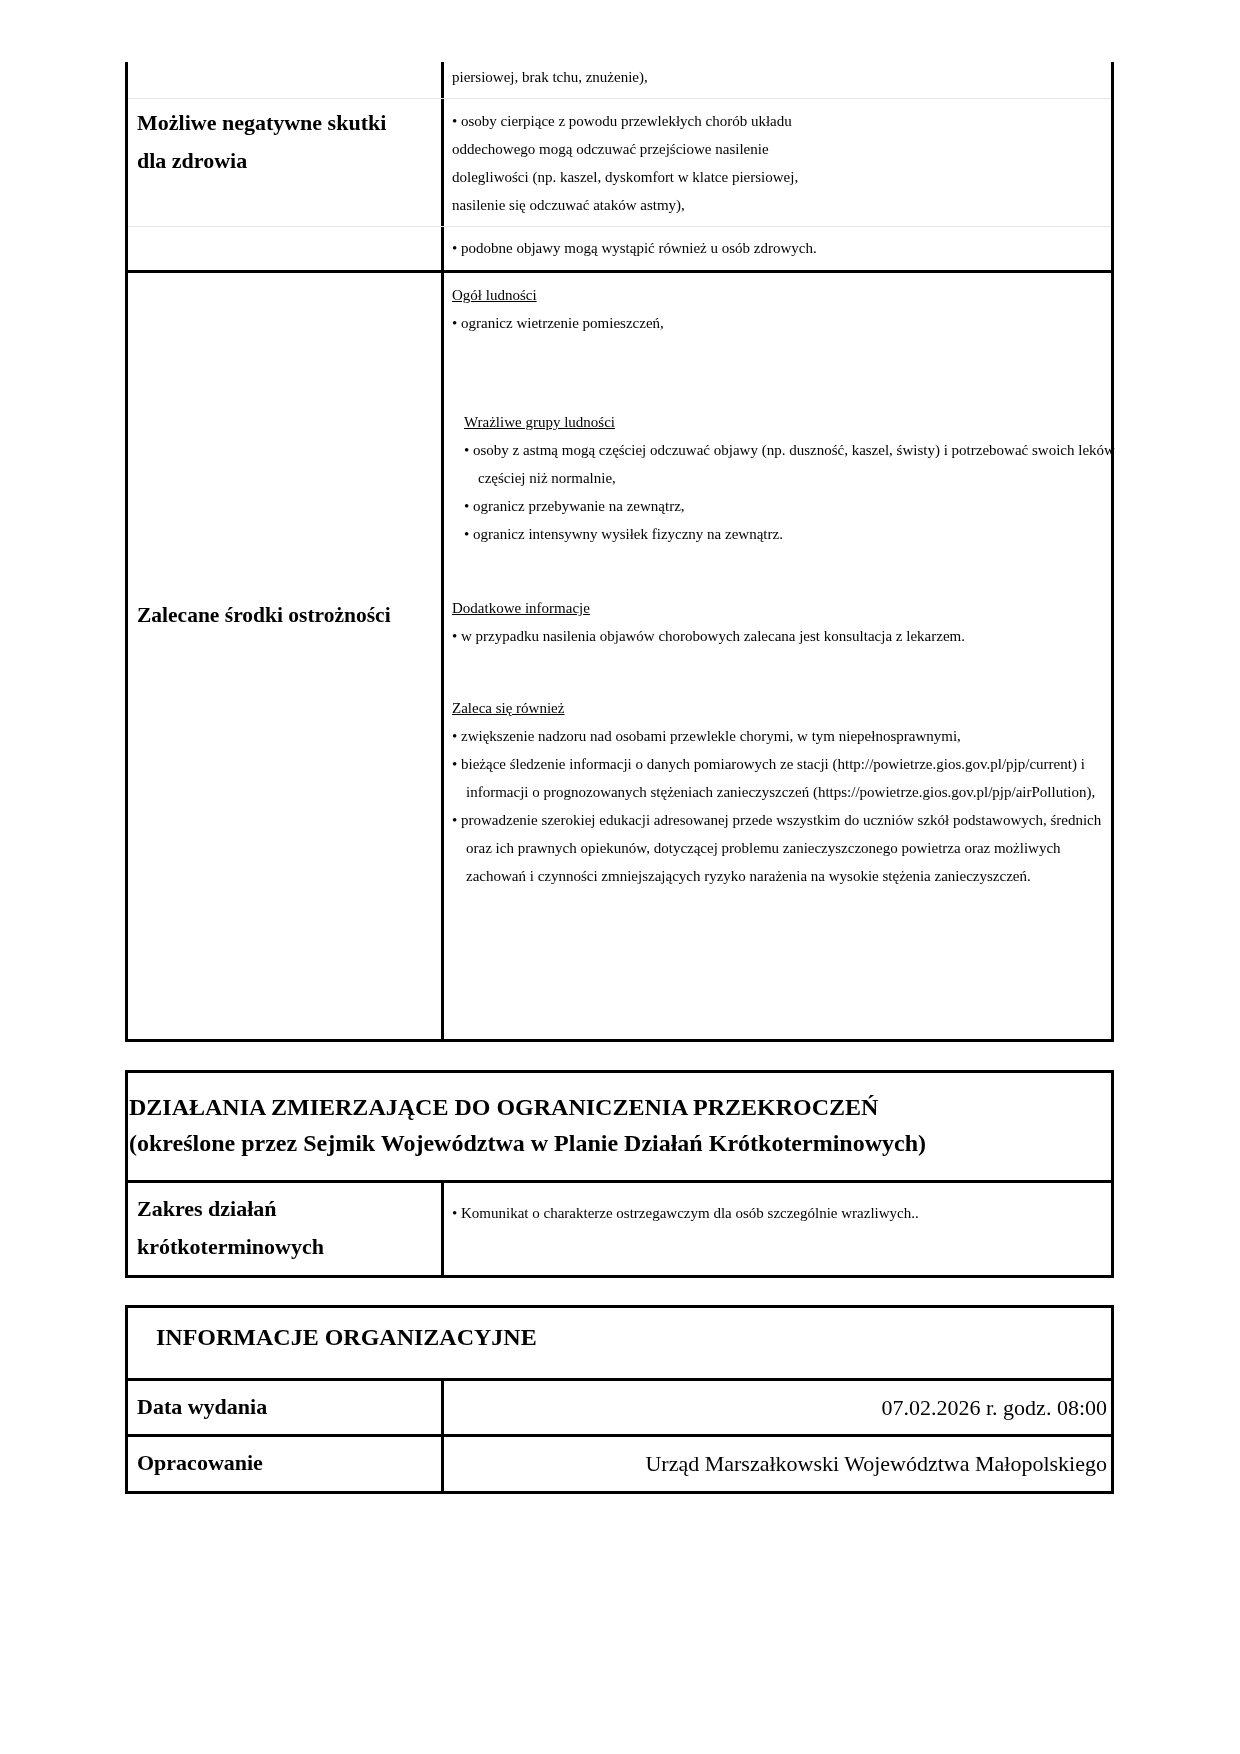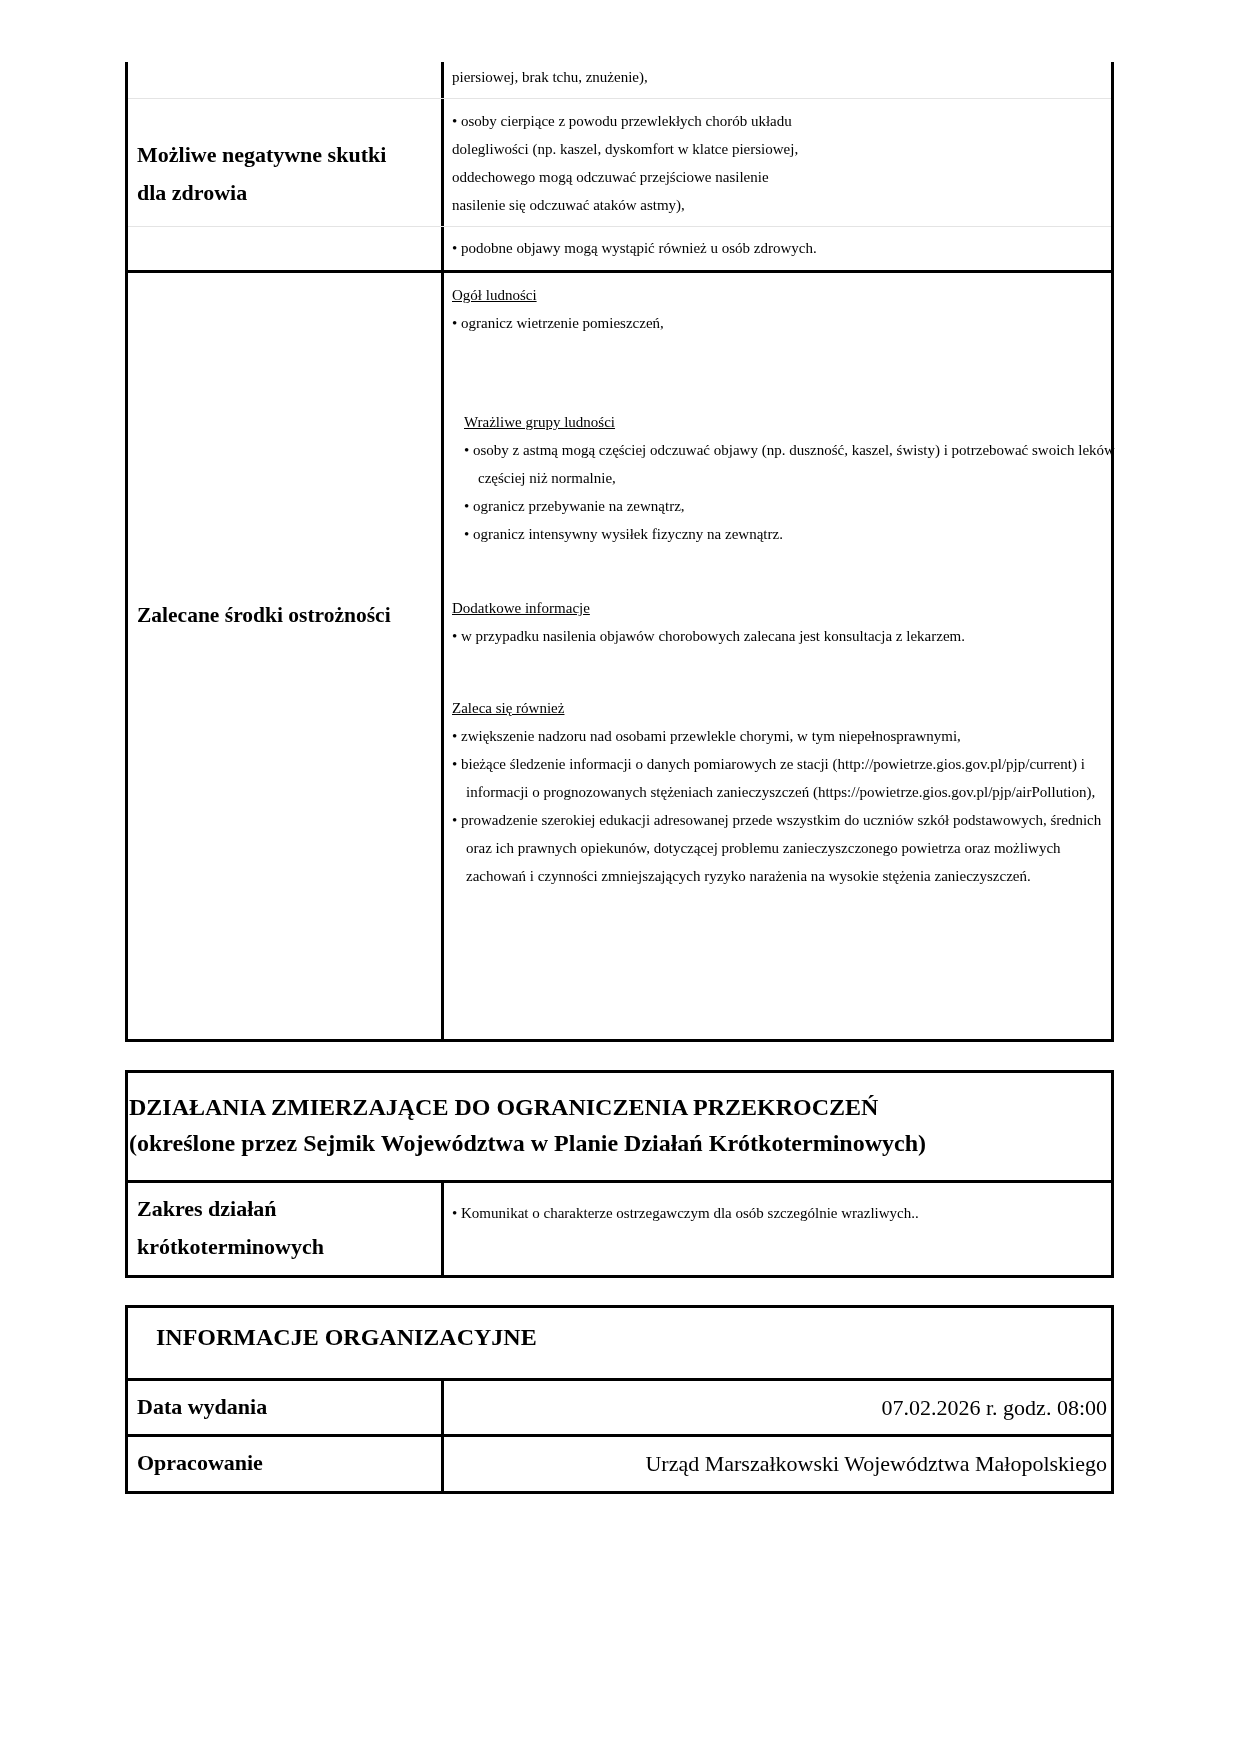--- a/index.html
+++ b/index.html
@@ -24,32 +24,32 @@
   <div class="vline" style="left:125px; top:62px; height:980px;"></div>
   <div class="vline" style="left:441px; top:62px; height:980px;"></div>
   <div class="vline" style="left:1111px; top:62px; height:980px;"></div>
 
   <div class="hline" style="left:125px; top:270px; width:989px;"></div>
   <div class="hline" style="left:125px; top:1039px; width:989px;"></div>
 
   <div class="faint" style="left:128px; top:98px; width:983px;"></div>
   <div class="faint" style="left:128px; top:226px; width:983px;"></div>
 
-  <div class="label" style="left:137px; top:104px; width:300px;margin-top:32px;">
+  <div class="label" style="left:137px; top:104px; width:300px;">
     <div>Możliwe negatywne skutki</div>
     <div>dla zdrowia</div>
   </div>
 
   <div class="txt" style="left:452px; top:63px; width:650px;">
     <p>piersiowej, brak tchu, znużenie),</p>
   </div>
   <div class="txt" style="left:452px; top:107px; width:655px;">
     <p>• osoby cierpiące z powodu przewlekłych chorób układu</p>
+    <p>oddechowego mogą odczuwać przejściowe nasilenie</p>
     <p>dolegliwości (np. kaszel, dyskomfort w klatce piersiowej,</p>
-    <p>oddechowego mogą odczuwać przejściowe nasilenie</p>
     <p>nasilenie się odczuwać ataków astmy),</p>
   </div>
   <div class="txt" style="left:452px; top:234px; width:655px;">
     <p>• podobne objawy mogą wystąpić również u osób zdrowych.</p>
   </div>
 
   <div class="label" style="left:137px; top:596px; width:305px; font-size:21.5px;">
     <div>Zalecane środki ostrożności</div>
   </div>
 

